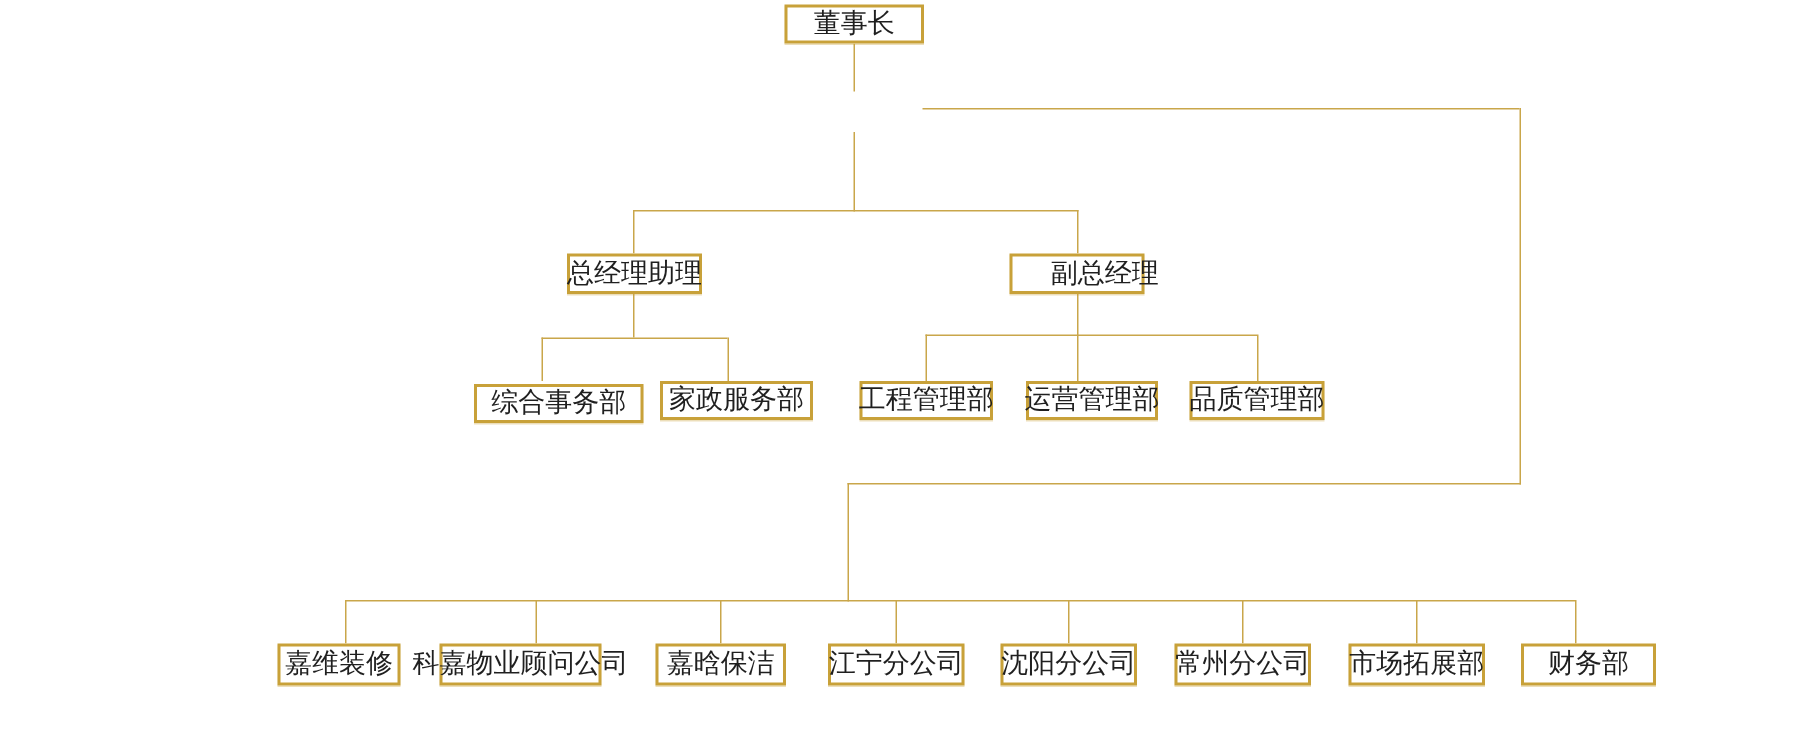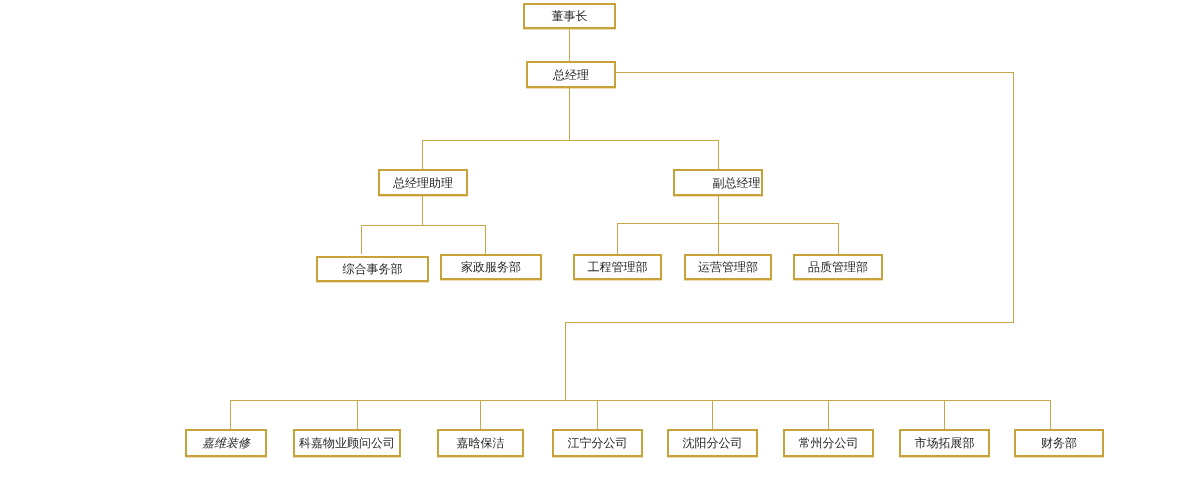--- a/index.html
+++ b/index.html
@@ -14,21 +14,21 @@
     background: var(--bg, #ffffff);
     font-family: "DejaVu Sans", "Liberation Sans", sans-serif;
     overflow: hidden;
   }
   .node {
     position: absolute;
     box-sizing: border-box;
     border: 2px solid var(--box-border, #c8a139);
     background: #ffffff;
     color: var(--text, #1f1f1f);
-    font-size: 12px;
+    font-size: 18px;
     line-height: 1;
     display: flex;
     align-items: center;
     justify-content: center;
     white-space: nowrap;
     box-shadow: 0 1px 0 rgba(200, 161, 57, 0.35);
     z-index: 2;
   }
   .line {
     position: absolute;
@@ -69,37 +69,36 @@
   <div class="line v" style="left:357px; top:400px; height:29px;"></div>
   <div class="line v" style="left:480px; top:400px; height:29px;"></div>
   <div class="line v" style="left:597px; top:400px; height:29px;"></div>
   <div class="line v" style="left:712px; top:400px; height:29px;"></div>
   <div class="line v" style="left:828px; top:400px; height:29px;"></div>
   <div class="line v" style="left:944px; top:400px; height:29px;"></div>
   <div class="line v" style="left:1050px; top:400px; height:29px;"></div>
 
   <div class="node" style="left:523px; top:3px; width:93px; height:26px;">董事长</div>
 
-  <div class="node" style="left:526px; top:61px; width:90px; height:27px;">总经理</div>
 
   <div class="node" style="left:378px; top:169px; width:90px; height:27px;">总经理助理</div>
 
   <div class="node" style="left:673px; top:169px; width:90px; height:27px;padding-left:37px;">副总经理</div>
 
   <div class="node" style="left:316px; top:256px; width:113px; height:26px;">综合事务部</div>
 
   <div class="node" style="left:440px; top:254px; width:102px; height:26px;">家政服务部</div>
 
   <div class="node" style="left:573px; top:254px; width:89px; height:26px;">工程管理部</div>
 
   <div class="node" style="left:684px; top:254px; width:88px; height:26px;">运营管理部</div>
 
   <div class="node" style="left:793px; top:254px; width:90px; height:26px;">品质管理部</div>
 
-  <div class="node" style="left:185px; top:429px; width:82px; height:28px;font-style:italic;">嘉维装修</div>
+  <div class="node" style="left:185px; top:429px; width:82px; height:28px;">嘉维装修</div>
 
   <div class="node" style="left:293px; top:429px; width:108px; height:28px;">科嘉物业顾问公司</div>
 
   <div class="node" style="left:437px; top:429px; width:87px; height:28px;text-align:right;">嘉晗保洁</div>
 
   <div class="node" style="left:552px; top:429px; width:91px; height:28px;">江宁分公司</div>
 
   <div class="node" style="left:667px; top:429px; width:91px; height:28px;">沈阳分公司</div>
 
   <div class="node" style="left:783px; top:429px; width:91px; height:28px;">常州分公司</div>

